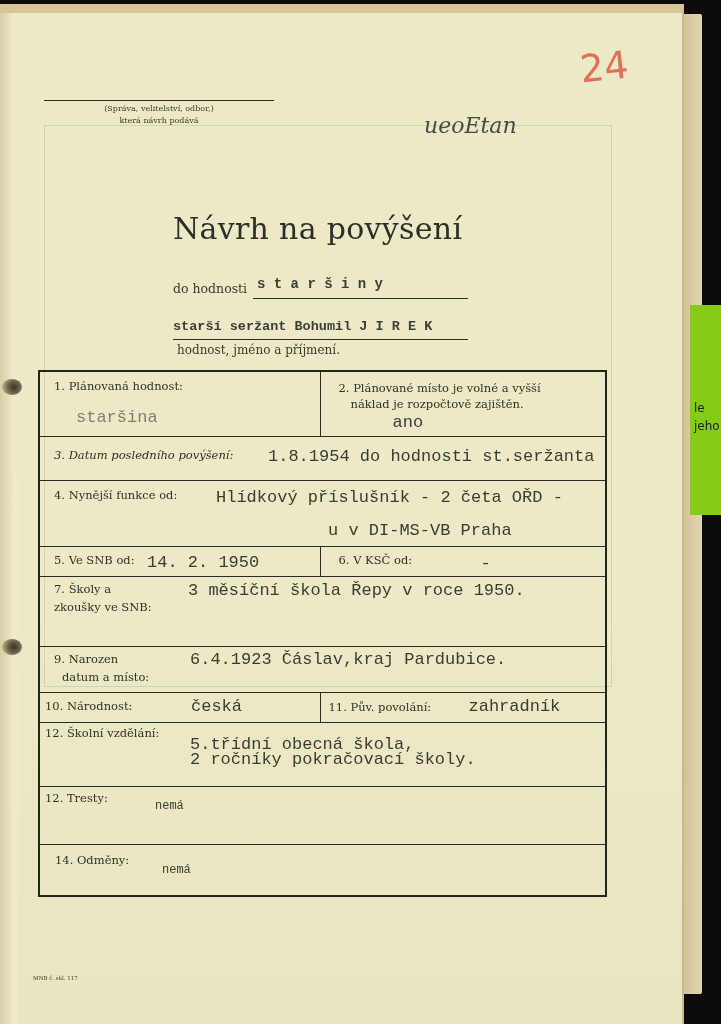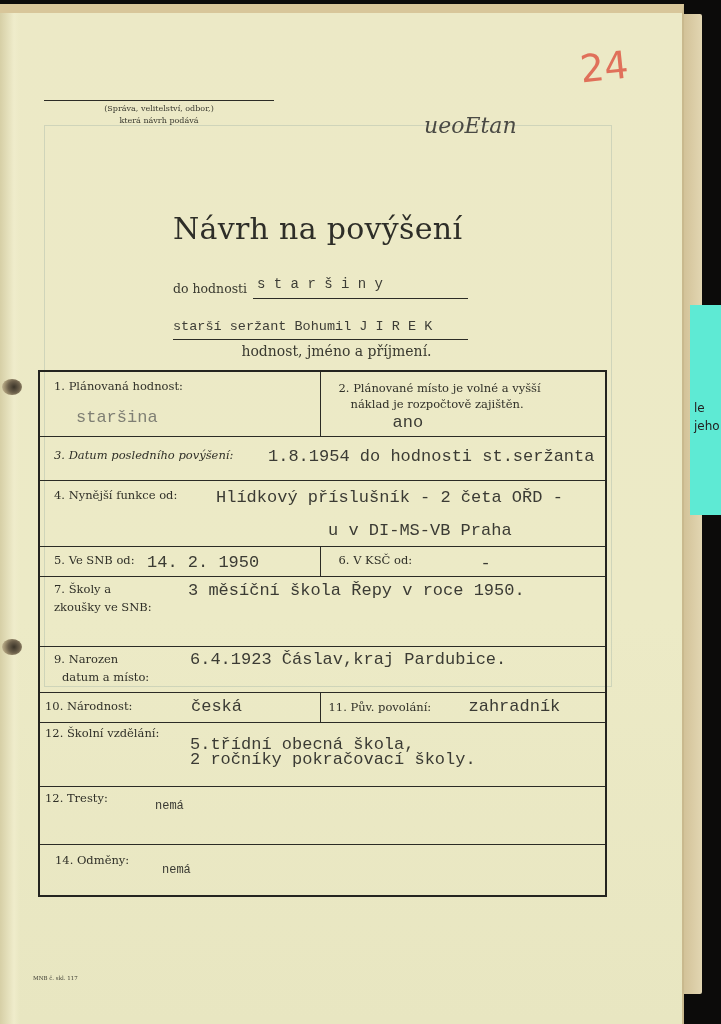--- a/index.html
+++ b/index.html
@@ -8,21 +8,21 @@
       background: #0c0b0a; position: relative;
       font-family: "DejaVu Serif", serif;
     }
     .stack-edge {
       position: absolute; left: 640px; top: 14px; width: 62px; height: 980px;
       background: linear-gradient(90deg, #d9cca6 0%, #e7ddb9 30%, #cdbb8f 60%, #e2d6b2 100%);
       border-radius: 2px;
     }
     .back-sheet {
       position: absolute; left: 690px; top: 305px; width: 31px; height: 210px;
-      background: #5eead4;
+      background: #84cc16;
     }
     .back-sheet span {
       position: absolute; left: 4px; font: 12px "DejaVu Sans", sans-serif; color: #222;
     }
     .page {
       position: absolute; left: 0; top: 4px; width: 684px; height: 1020px;
       background: linear-gradient(180deg, #ece9c6 0%, #eceac6 60%, #e8e6c1 100%);
       border-top: 9px solid #d8c69a;
       border-right: 2px solid #c9b98e;
       box-sizing: border-box;
@@ -35,21 +35,21 @@
       position: absolute; left: 2px; width: 20px; height: 16px;
       border-radius: 50%;
       background: radial-gradient(circle at 60% 50%, #3a3428 0%, #6c604b 40%, #a89a78 70%, #d9cfae 100%);
     }
     .ghost-box {
       position: absolute; left: 44px; top: 112px; width: 566px; height: 560px;
       border: 1px solid rgba(120,150,150,0.25);
     }
     .abs { position: absolute; }
     .small-serif { font-family: "DejaVu Serif", serif; color: #3a3a30; }
-    .type { font-family: "Liberation Mono", "DejaVu Sans Mono", monospace; color: #3d3d36; }
+    .type { font-family: "Liberation Mono", "DejaVu Sans Mono", monospace; color: #3d3d36; font-weight: bold; }
     .hand { font-family: "DejaVu Serif", serif; font-style: italic; color: #4a4a44; }
     .page-no { font-family: "DejaVu Sans", sans-serif; color: #e0705a; font-size: 38px; transform: rotate(-6deg); }
     .rule { position: absolute; height: 1px; background: #2c2c26; }
 
     table.form {
       position: absolute; left: 38px; top: 357px; width: 569px;
       border-collapse: collapse; border: 2px solid #24241f;
     }
     table.form td {
       border: 1.5px solid #2b2b25; vertical-align: top; padding: 0;
@@ -87,21 +87,21 @@
   </div>
 
   <div class="abs" style="left:173px; top:198px; font-family:'DejaVu Serif', serif; font-size:30px; color:#2e2e28; letter-spacing:0.3px;">Návrh na povýšení</div>
 
   <div class="abs small-serif" style="left:173px; top:268px; font-size:12.5px;">do hodnosti</div>
   <div class="rule" style="left:253px; top:285px; width:215px;"></div>
   <div class="abs type" style="left:257px; top:263px; font-size:14px;">s t a r š i n y</div>
 
   <div class="abs type" style="left:173px; top:306px; font-size:13.5px; white-space:nowrap;">starší seržant Bohumil J I R E K</div>
   <div class="rule" style="left:173px; top:326px; width:295px;"></div>
-  <div class="abs small-serif" style="left:189px; top:330px; width:295px; text-align:center; font-size:14px;">hodnost, jméno a příjmení.</div>
+  <div class="abs small-serif" style="left:177px; top:330px; width:295px; text-align:left; font-size:12px;">hodnost, jméno a příjmení.</div>
 
   <table class="form">
     <colgroup>
         <col style="width:282px">
         <col style="width:287px">
       </colgroup>
     <tbody>
         <tr style="height:65px">
       <td>
         <span class="lbl" style="left:14px; top:6px;">1. Plánovaná hodnost:</span>

